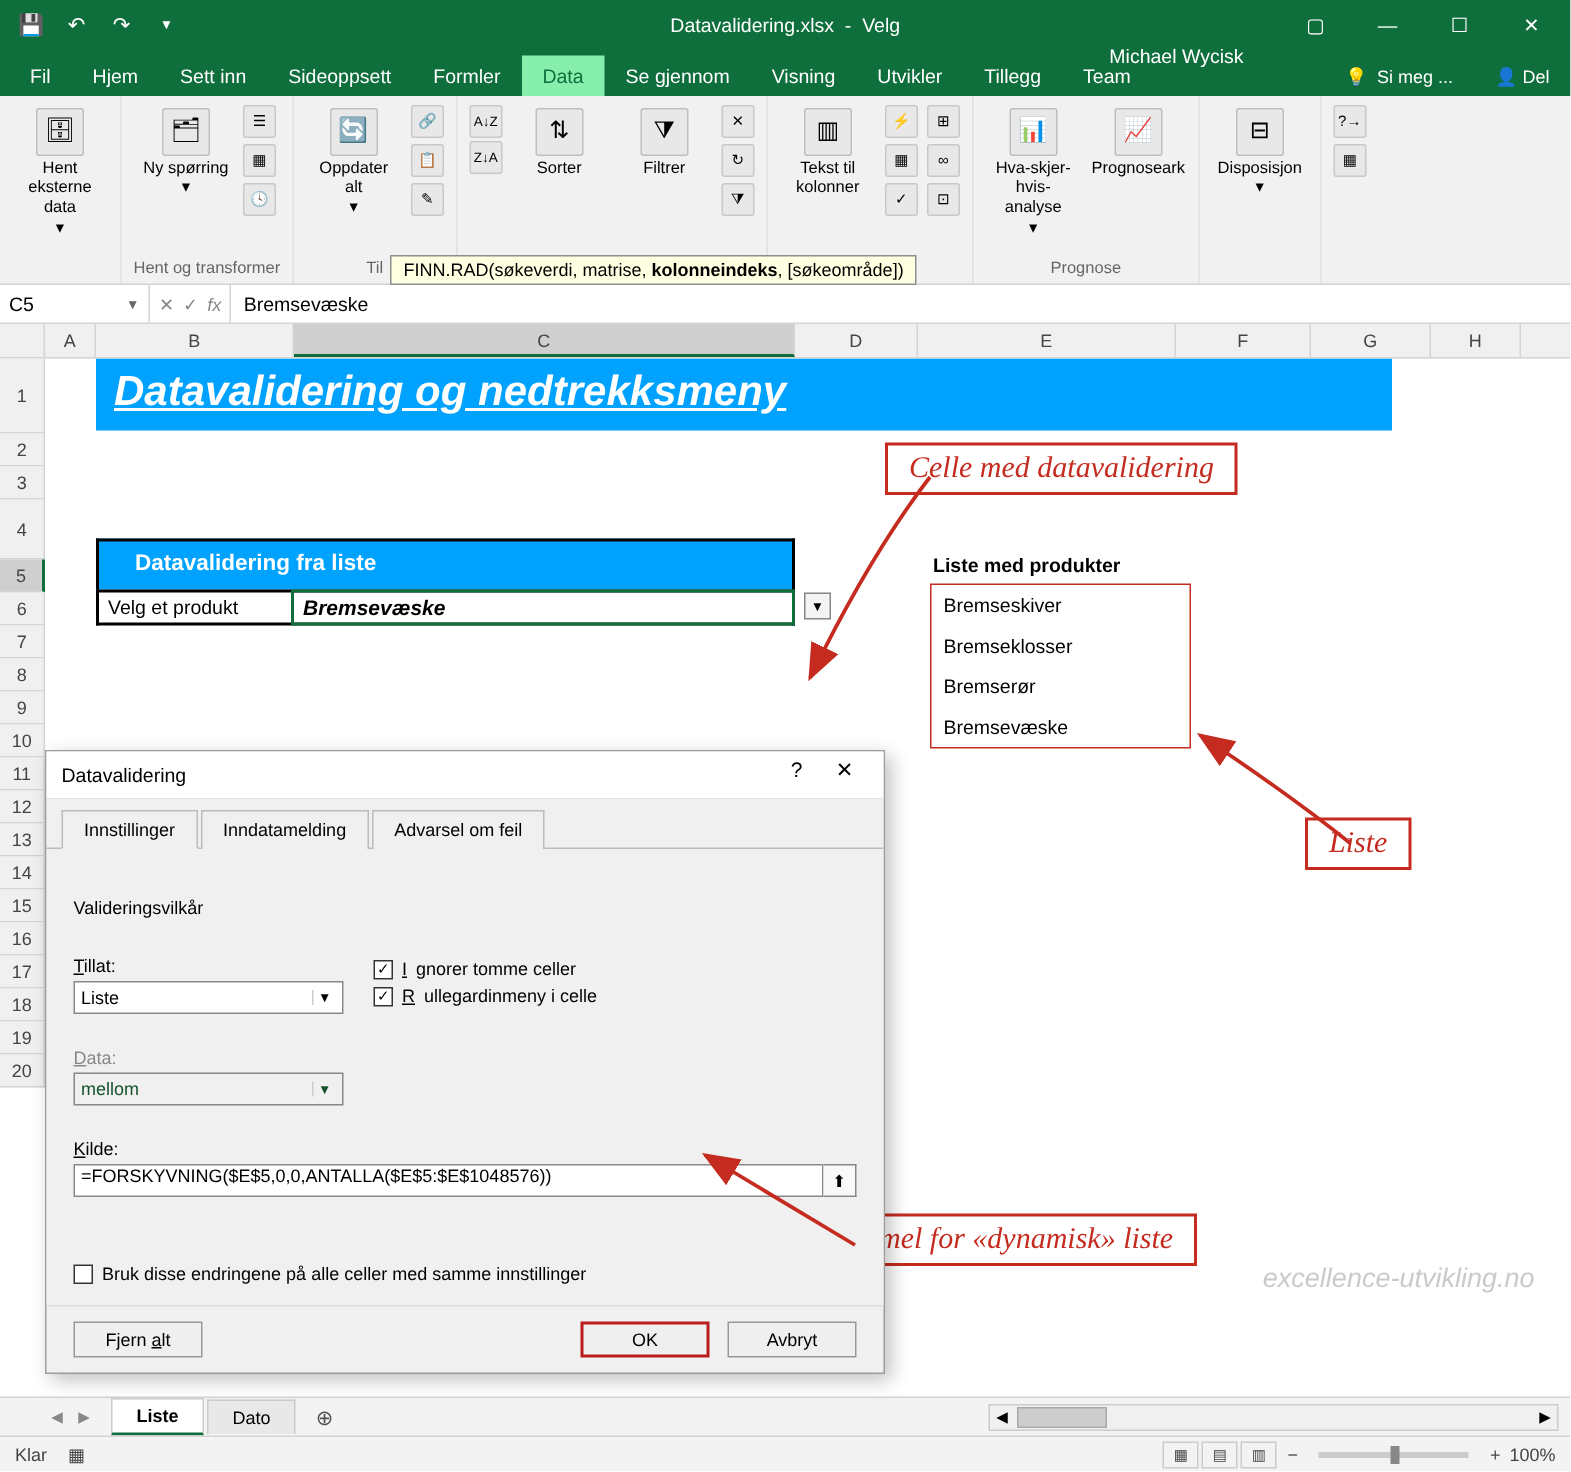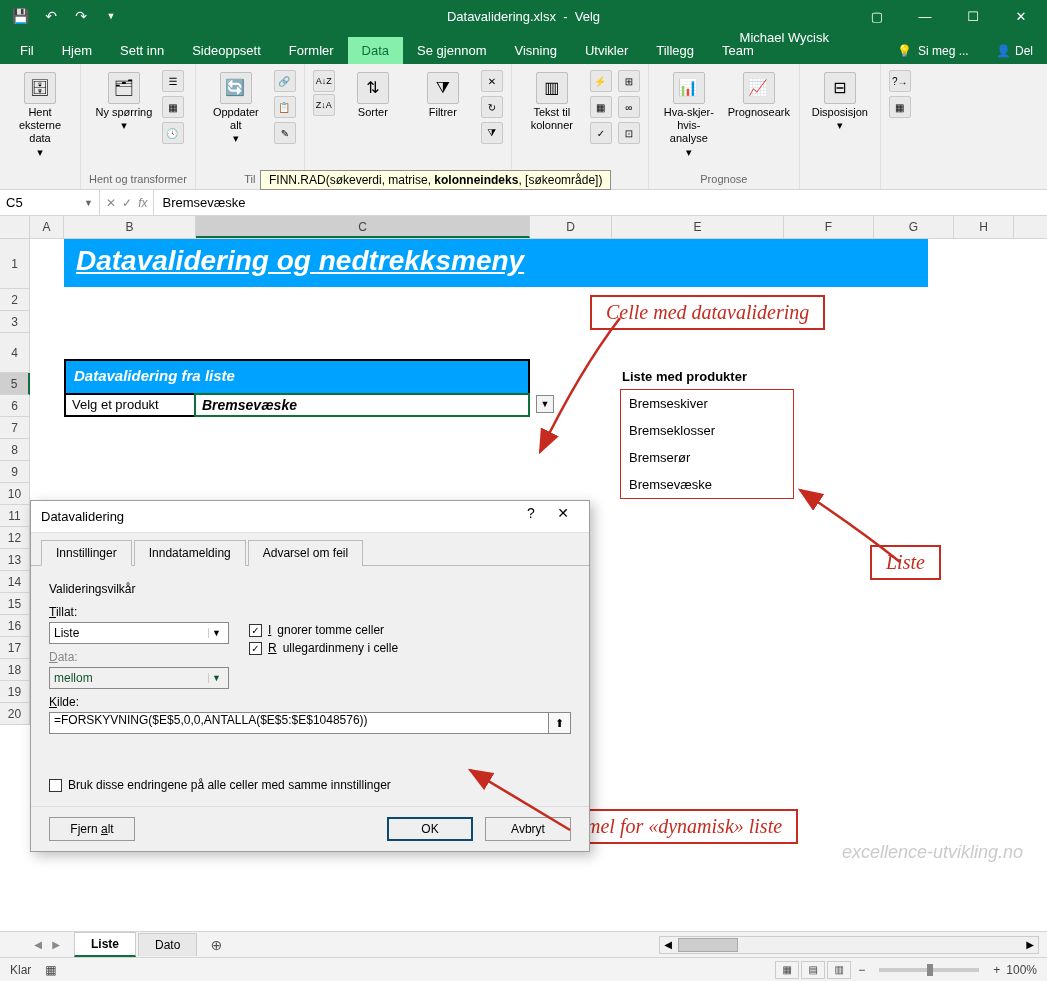--- a/index.html
+++ b/index.html
@@ -53,21 +53,21 @@
   .row-headers { position: absolute; left: 0; top: 0; width: 30px; }
   .row-h { height: 22px; border-bottom: 1px solid #d4d4d4; border-right: 1px solid #d4d4d4; background: #f0f0f0; text-align: center; font-size: 12px; color: #444; line-height: 22px; }
   .row-h.r1 { height: 50px; line-height: 50px; }
   .row-h.r4 { height: 40px; line-height: 40px; }
   .row-h.active { background: #cfcfcf; border-right: 2px solid #0e6f3d; }
   
   .cells { position: absolute; left: 30px; top: 0; right: 0; }
   
   .title-banner { position: absolute; left: 34px; top: 0; width: 864px; height: 48px; background: #00a2ff; color: #fff; font-size: 28px; font-weight: bold; font-style: italic; text-decoration: underline; padding: 6px 12px; font-family: "Segoe UI", sans-serif; }
   
-  .section-header { position: absolute; left: 34px; top: 120px; width: 466px; height: 34px; background: #00a2ff; border: 2px solid #000; border-bottom: none; color: #fff; font-weight: bold; font-style: italic; font-size: 15px; padding: 6px 8px; }
+  .section-header { position: absolute; left: 34px; top: 120px; width: 466px; height: 34px; background: #00a2ff; border: 2px solid #000; border-bottom: none; color: #fff; font-weight: bold; font-size: 15px; padding: 6px 24px; }
   .cell-label { position: absolute; left: 34px; top: 154px; width: 132px; height: 24px; border: 2px solid #000; border-right: 1px solid #ccc; padding: 2px 6px; font-size: 13px; }
   .cell-value { position: absolute; left: 166px; top: 154px; width: 334px; height: 24px; border: 2px solid #000; border-left: none; padding: 2px 6px; font-size: 14px; font-weight: bold; font-style: italic; }
   .cell-value::after { content: ""; position: absolute; right: -2px; bottom: -2px; top: -2px; left: -2px; border: 2px solid #0e6f3d; pointer-events: none; }
   .dropdown-handle { position: absolute; left: 506px; top: 156px; width: 18px; height: 18px; border: 1px solid #888; background: #f4f4f4; display: flex; align-items: center; justify-content: center; font-size: 9px; }
   
   .list-header { position: absolute; left: 592px; top: 130px; font-size: 13px; font-weight: bold; }
   .list-box { position: absolute; left: 590px; top: 150px; width: 174px; border: 1px solid #c52b1f; }
   .list-box div { padding: 6px 8px; font-size: 13px; }
   
   
@@ -75,35 +75,35 @@
   
   
   .dialog { position: absolute; left: 30px; top: 500px; width: 560px; background: #f0f0f0; border: 1px solid #9d9d9d; box-shadow: 4px 4px 12px rgba(0,0,0,0.25); z-index: 10; }
   .dlg-title { height: 32px; display: flex; align-items: center; padding: 0 10px; background: #fff; border-bottom: 1px solid #e0e0e0; font-size: 13px; }
   .dlg-title .spacer { flex: 1; }
   .dlg-title .dlg-btn { width: 32px; height: 24px; text-align: center; font-size: 14px; }
   .dlg-tabs { display: flex; background: #f0f0f0; padding: 6px 10px 0 10px; border-bottom: 1px solid #bbb; }
   .dlg-tab { border: 1px solid #bbb; border-bottom: none; padding: 5px 14px; font-size: 12px; background: #f0f0f0; margin-right: 2px; cursor: pointer; position: relative; top: 1px; }
   .dlg-tab.active { background: #f0f0f0; border-bottom: 1px solid #f0f0f0; }
   .dlg-body { padding: 10px 18px; background: #f0f0f0; }
-  .dlg-body .lbl { font-size: 12px; margin: 6px 0 3px 0; }
+  .dlg-body .lbl { font-size: 12px; margin: 22px 0 3px 0; }
   .dlg-body .lbl.disabled { color: #888; }
   .dlg-row { display: flex; gap: 20px; align-items: flex-start; }
   .dlg-select { width: 180px; height: 22px; border: 1px solid #888; background: #fff; display: flex; align-items: center; padding: 0 4px; font-size: 12px; }
   .dlg-select.disabled { color: #14532d; background: #f0f0f0; }
   .dlg-select .dd { margin-left: auto; width: 16px; text-align: center; border-left: 1px solid #ccc; font-size: 9px; }
   .check { display: flex; align-items: center; gap: 6px; font-size: 12px; margin: 4px 0; }
   .check .box { width: 13px; height: 13px; border: 1px solid #333; background: #fff; display: flex; align-items: center; justify-content: center; font-size: 10px; }
   .kilde-row { display: flex; }
   .kilde-input { flex: 1; border: 1px solid #888; background: #fff; height: 22px; padding: 0 4px; font-size: 12px; }
   .kilde-btn { width: 22px; height: 22px; border: 1px solid #888; border-left: none; background: #f8f8f8; display: flex; align-items: center; justify-content: center; font-size: 11px; }
   .dlg-buttons { display: flex; padding: 10px 18px; gap: 12px; border-top: 1px solid #ddd; }
   .dlg-buttons .spacer { flex: 1; }
   .dbtn { width: 86px; height: 24px; border: 1px solid #999; background: #efefef; font-size: 12px; cursor: pointer; }
-  .dbtn.primary { border: 2px solid #0c4a6e; }
+  .dbtn.primary { border: 2px solid #b91c1c; }
   
   
   .sheet-tabs { position: absolute; bottom: 24px; left: 0; right: 0; height: 26px; background: #f3f3f3; border-top: 1px solid #d4d4d4; display: flex; align-items: center; padding-left: 30px; }
   .sheet-nav { display: flex; gap: 2px; margin-right: 10px; }
   .sheet-nav span { width: 16px; text-align: center; color: #888; font-size: 10px; }
   .sheet-tab { border: 1px solid #ccc; border-bottom: none; padding: 4px 16px; font-size: 12px; background: #e8e8e8; margin-right: 2px; cursor: pointer; }
   .sheet-tab.active { background: #fff; border-bottom: 2px solid #0e6f3d; font-weight: 600; }
   .add-sheet { width: 22px; height: 22px; border-radius: 50%; display: flex; align-items: center; justify-content: center; color: #555; margin-left: 6px; font-size: 14px; }
   .h-scroll { margin-left: auto; width: 380px; height: 18px; border: 1px solid #ccc; background: #f0f0f0; display: flex; align-items: center; margin-right: 8px; }
   .h-scroll .arrow { width: 16px; text-align: center; font-size: 10px; }

